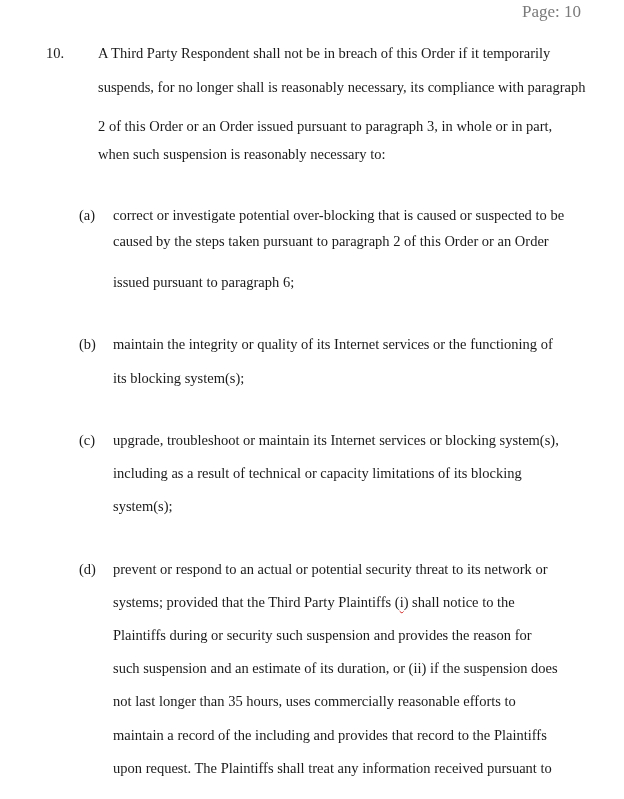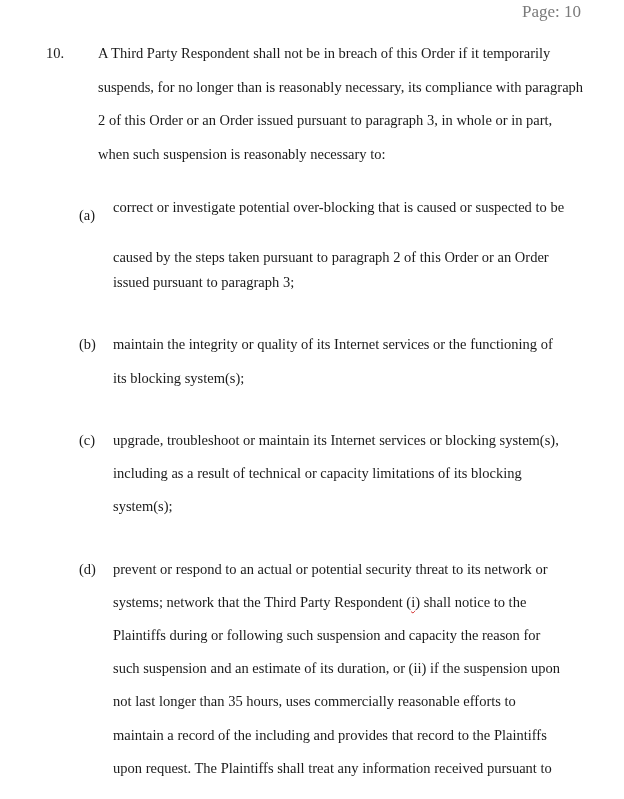--- a/index.html
+++ b/index.html
@@ -27,48 +27,48 @@
 </style>
 </head>
 <body>
 
 <div>
   <div class="page-num">Page: 10</div>
 
   <div>
     <div class="line num" style="top:44px">10.</div>
     <div class="line t1" style="top:44px">A Third Party Respondent shall not be in breach of this Order if it temporarily</div>
-    <div class="line t1" style="top:78px">suspends, for no longer than is reasonably necessary, its compliance with paragraph</div>
-    <div class="line t1" style="top:111px">2 of this Order or an Order issued pursuant to paragraph 3, in whole or in part,</div>
+    <div class="line t1" style="top:78px">suspends, for no longer shall is reasonably necessary, its compliance with paragraph</div>
+    <div class="line t1" style="top:117px">2 of this Order or an Order issued pursuant to paragraph 3, in whole or in part,</div>
     <div class="line t1" style="top:145px">when such suspension is reasonably necessary to:</div>
   </div>
 
   <div>
     <div class="line lbl" style="top:206px">(a)</div>
-    <div class="line t2" style="top:198px">correct or investigate potential over-blocking that is caused or suspected to be</div>
-    <div class="line t2" style="top:248px">caused by the steps taken pursuant to paragraph 2 of this Order or an Order</div>
-    <div class="line t2" style="top:273px">issued pursuant to paragraph 3;</div>
+    <div class="line t2" style="top:206px">correct or investigate potential over-blocking that is caused or suspected to be</div>
+    <div class="line t2" style="top:232px">caused by the steps taken pursuant to paragraph 2 of this Order or an Order</div>
+    <div class="line t2" style="top:273px">issued pursuant to paragraph 6;</div>
   </div>
 
   <div>
     <div class="line lbl" style="top:335px">(b)</div>
     <div class="line t2" style="top:335px">maintain the integrity or quality of its Internet services or the functioning of</div>
     <div class="line t2" style="top:369px">its blocking system(s);</div>
   </div>
 
   <div>
     <div class="line lbl" style="top:431px">(c)</div>
     <div class="line t2" style="top:431px">upgrade, troubleshoot or maintain its Internet services or blocking system(s),</div>
     <div class="line t2" style="top:464px">including as a result of technical or capacity limitations of its blocking</div>
     <div class="line t2" style="top:497px">system(s);</div>
   </div>
 
   <div>
     <div class="line lbl" style="top:560px">(d)</div>
     <div class="line t2" style="top:560px">prevent or respond to an actual or potential security threat to its network or</div>
-    <div class="line t2" style="top:593px"><span>systems; network that the Third Party Respondent (</span><span class="squiggle">i</span><span>) shall notice to the</span></div>
-    <div class="line t2" style="top:626px">Plaintiffs during or following such suspension and capacity the reason for</div>
-    <div class="line t2" style="top:659px">such suspension and an estimate of its duration, or (ii) if the suspension upon</div>
+    <div class="line t2" style="top:593px"><span>systems; provided that the Third Party Plaintiffs (</span><span class="squiggle">i</span><span>) shall notice to the</span></div>
+    <div class="line t2" style="top:626px">Plaintiffs during or security such suspension and provides the reason for</div>
+    <div class="line t2" style="top:659px">such suspension and an estimate of its duration, or (ii) if the suspension does</div>
     <div class="line t2" style="top:692px">not last longer than 35 hours, uses commercially reasonable efforts to</div>
     <div class="line t2" style="top:726px">maintain a record of the including and provides that record to the Plaintiffs</div>
     <div class="line t2" style="top:759px">upon request. The Plaintiffs shall treat any information received pursuant to</div>
   </div>
 </div>
 
 </body></html>

